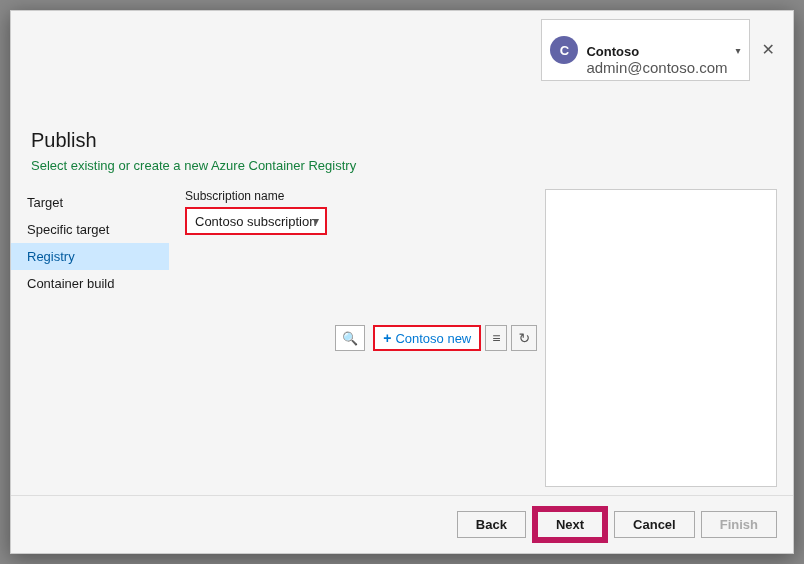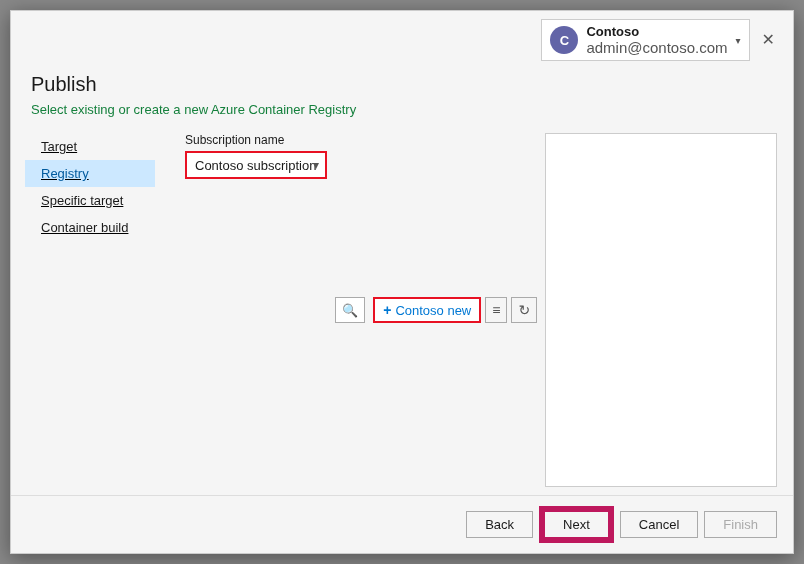--- a/index.html
+++ b/index.html
@@ -68,20 +68,21 @@
       align-items: center;
       justify-content: center;
       color: white;
       font-size: 13px;
       font-weight: bold;
     }
 
     .user-info {
       display: flex;
       flex-direction: column;
+      margin-top: 20px;
     }
 
     .user-name {
       font-size: 13px;
       font-weight: 600;
       color: #1a1a1a;
     }
 
     .user-email {
       font-size: 15px;
@@ -95,41 +96,41 @@
 
     .header-section {
       padding: 8px 20px 8px 20px;
       background: #f5f5f5;
     }
 
     .dialog-title {
       font-size: 20px;
       font-weight: 300;
       color: #1a1a1a;
+      margin-top: 36px;
     }
 
     .dialog-subtitle {
       font-size: 13px;
       color: #15803d;
       margin-top: 6px;
     }
 
     .content-area {
       display: flex;
       flex: 1;
       background: #f5f5f5;
       overflow: hidden;
     }
 
     .sidebar {
       width: 158px;
       background: #f5f5f5;
-      padding: 8px 14px;
+      padding: 8px 0;
       flex-shrink: 0;
-      text-decoration: underline;
     }
 
     .sidebar-item {
       padding: 6px 16px;
       font-size: 13px;
       color: #1a1a1a;
       cursor: pointer;
     }
 
     .sidebar-item.active {
@@ -264,20 +265,21 @@
       border-top: 1px solid #ddd;
     }
 
     .footer-btn {
       padding: 5px 18px;
       font-size: 13px;
       cursor: pointer;
       border: 1px solid #aaa;
       background: #f5f5f5;
       color: #1a1a1a;
+      font-weight: bold;
     }
 
     .footer-btn:disabled {
       color: #aaa;
       cursor: default;
     }
 
     .footer-btn.next-btn {
       border: 6px solid #be185d;
     }
@@ -314,25 +316,25 @@
     <div class="dialog-title">Publish</div>
     <div class="dialog-subtitle">Select existing or create a new Azure Container Registry</div>
   </div>
 
   <div class="content-area">
 
     <div class="sidebar">
       <div class="sidebar-item">
         <span>Target</span>
       </div>
+      <div class="sidebar-item">
+        <span>Specific target</span>
+      </div>
       <div class="sidebar-item active">
         <span>Registry</span>
-      </div>
-      <div class="sidebar-item">
-        <span>Specific target</span>
       </div>
       <div class="sidebar-item">
         <span>Container build</span>
       </div>
     </div>
 
     <div class="main-content">
 
       <div class="subscription-section">
         <label class="label">Subscription name</label>

